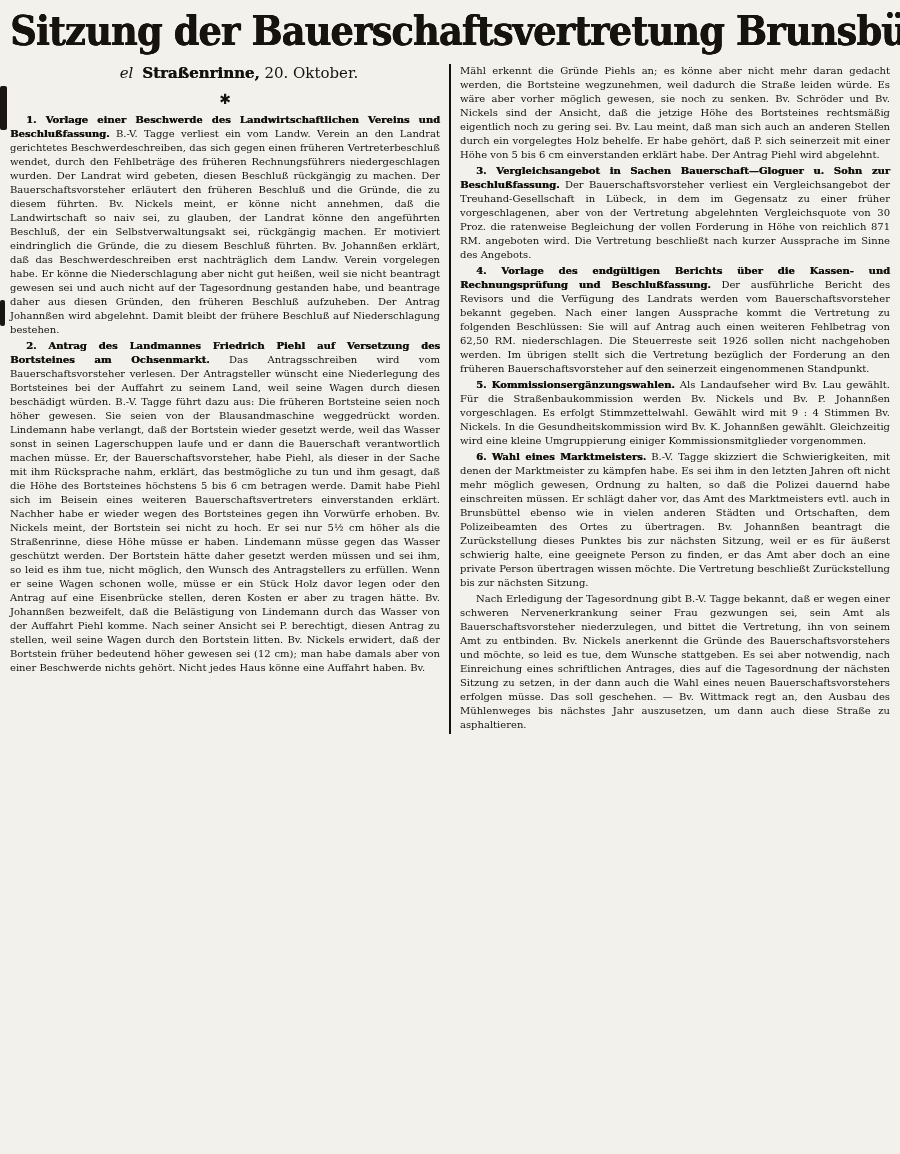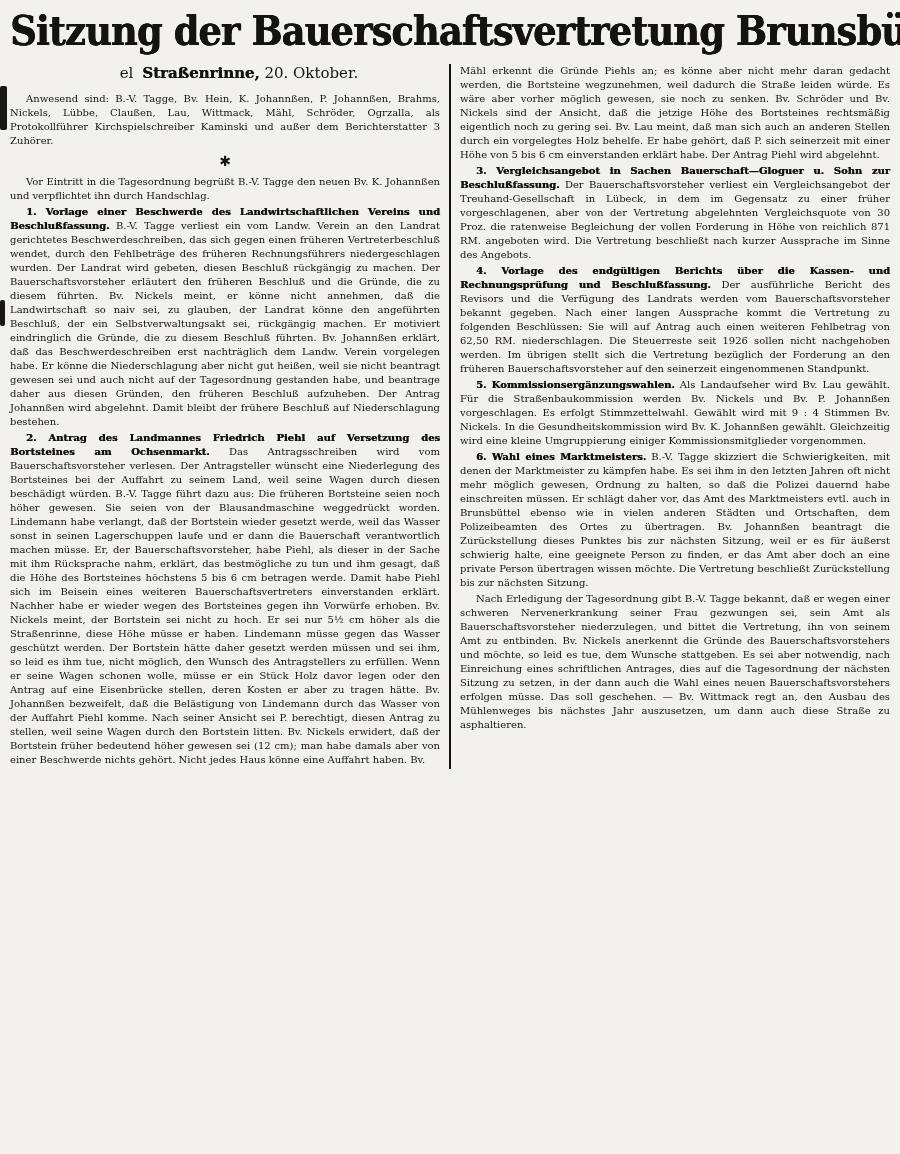--- a/index.html
+++ b/index.html
@@ -32,21 +32,21 @@
   }
   .col { flex:1 1 0; min-width:0; }
   .col-left  { padding-right:9px; }
   .col-right { padding-left:9px; }
   .divider { width:2px; background:#141210; flex:0 0 auto; }
   .dateline {
     text-align:center;
     font-size:15px;
     margin:0 0 10px 28px;
   }
-  .dateline .sigil { margin-right:4px; }
+  .dateline .sigil { font-style:italic; margin-right:4px; }
   .dateline b { text-shadow:0.4px 0 0 currentColor; }
   .body-p {
     font-size:10px;
     line-height:1.40;
     text-align:justify;
     margin:0 0 2px 0;
     hyphens:auto;
   }
   .indent { text-indent:1.6em; }
   .lead {
@@ -75,25 +75,23 @@
   <div class="artifact a1"></div>
   <div class="artifact a2"></div>
 
   <h1 class="headline">Sitzung der Bauerschaftsvertretung Brunsbüttel.</h1>
 
   <div class="columns">
 
     <div class="col col-left">
       <p class="dateline"><span class="sigil">el</span> <b>Straßenrinne,</b> <span>20. Oktober.</span></p>
 
-      <p class="body-p indent">Anwesend sind: B.-V. Tagge, Bv. Hein, K. Johannßen, P. Johannßen, Brahms, Nickels, Lübbe, Claußen, Lau, Wittmack, Mähl, Schröder, Ogrzalla, als Protokollführer Kirchspielschreiber Kaminski und außer dem Berichterstatter 3 Zuhörer.</p>
 
       <div class="star-sep">✱</div>
 
-      <p class="body-p indent">Vor Eintritt in die Tagesordnung begrüßt B.-V. Tagge den neuen Bv. K. Johannßen und verpflichtet ihn durch Handschlag.</p>
 
       <p class="body-p indent"><b class="lead">1. Vorlage einer Beschwerde des Landwirtschaftlichen Vereins und Beschlußfassung.</b> <span>B.-V. Tagge verliest ein vom Landw. Verein an den Landrat gerichtetes Beschwerdeschreiben, das sich gegen einen früheren Vertreterbeschluß wendet, durch den Fehlbeträge des früheren Rechnungsführers niedergeschlagen wurden. Der Landrat wird gebeten, diesen Beschluß rückgängig zu machen. Der Bauerschaftsvorsteher erläutert den früheren Beschluß und die Gründe, die zu diesem führten. Bv. Nickels meint, er könne nicht annehmen, daß die Landwirtschaft so naiv sei, zu glauben, der Landrat könne den angeführten Beschluß, der ein Selbstverwaltungsakt sei, rückgängig machen. Er motiviert eindringlich die Gründe, die zu diesem Beschluß führten. Bv. Johannßen erklärt, daß das Beschwerdeschreiben erst nachträglich dem Landw. Verein vorgelegen habe. Er könne die Niederschlagung aber nicht gut heißen, weil sie nicht beantragt gewesen sei und auch nicht auf der Tagesordnung gestanden habe, und beantrage daher aus diesen Gründen, den früheren Beschluß aufzuheben. Der Antrag Johannßen wird abgelehnt. Damit bleibt der frühere Beschluß auf Niederschlagung bestehen.</span></p>
 
       <p class="body-p indent"><b class="lead">2. Antrag des Landmannes Friedrich Piehl auf Versetzung des Bortsteines am Ochsenmarkt.</b> <span>Das Antragsschreiben wird vom Bauerschaftsvorsteher verlesen. Der Antragsteller wünscht eine Niederlegung des Bortsteines bei der Auffahrt zu seinem Land, weil seine Wagen durch diesen beschädigt würden. B.-V. Tagge führt dazu aus: Die früheren Bortsteine seien noch höher gewesen. Sie seien von der Blausandmaschine weggedrückt worden. Lindemann habe verlangt, daß der Bortstein wieder gesetzt werde, weil das Wasser sonst in seinen Lagerschuppen laufe und er dann die Bauerschaft verantwortlich machen müsse. Er, der Bauerschaftsvorsteher, habe Piehl, als dieser in der Sache mit ihm Rücksprache nahm, erklärt, das bestmögliche zu tun und ihm gesagt, daß die Höhe des Bortsteines höchstens 5 bis 6 cm betragen werde. Damit habe Piehl sich im Beisein eines weiteren Bauerschaftsvertreters einverstanden erklärt. Nachher habe er wieder wegen des Bortsteines gegen ihn Vorwürfe erhoben. Bv. Nickels meint, der Bortstein sei nicht zu hoch. Er sei nur 5½ cm höher als die Straßenrinne, diese Höhe müsse er haben. Lindemann müsse gegen das Wasser geschützt werden. Der Bortstein hätte daher gesetzt werden müssen und sei ihm, so leid es ihm tue, nicht möglich, den Wunsch des Antragstellers zu erfüllen. Wenn er seine Wagen schonen wolle, müsse er ein Stück Holz davor legen oder den Antrag auf eine Eisenbrücke stellen, deren Kosten er aber zu tragen hätte. Bv. Johannßen bezweifelt, daß die Belästigung von Lindemann durch das Wasser von der Auffahrt Piehl komme. Nach seiner Ansicht sei P. berechtigt, diesen Antrag zu stellen, weil seine Wagen durch den Bortstein litten. Bv. Nickels erwidert, daß der Bortstein früher bedeutend höher gewesen sei (12 cm); man habe damals aber von einer Beschwerde nichts gehört. Nicht jedes Haus könne eine Auffahrt haben. Bv.</span></p>
     </div>
 
     <div class="divider"></div>
 
     <div class="col col-right">
       <p class="body-p">Mähl erkennt die Gründe Piehls an; es könne aber nicht mehr daran gedacht werden, die Bortsteine wegzunehmen, weil dadurch die Straße leiden würde. Es wäre aber vorher möglich gewesen, sie noch zu senken. Bv. Schröder und Bv. Nickels sind der Ansicht, daß die jetzige Höhe des Bortsteines rechtsmäßig eigentlich noch zu gering sei. Bv. Lau meint, daß man sich auch an anderen Stellen durch ein vorgelegtes Holz behelfe. Er habe gehört, daß P. sich seinerzeit mit einer Höhe von 5 bis 6 cm einverstanden erklärt habe. Der Antrag Piehl wird abgelehnt.</p>

